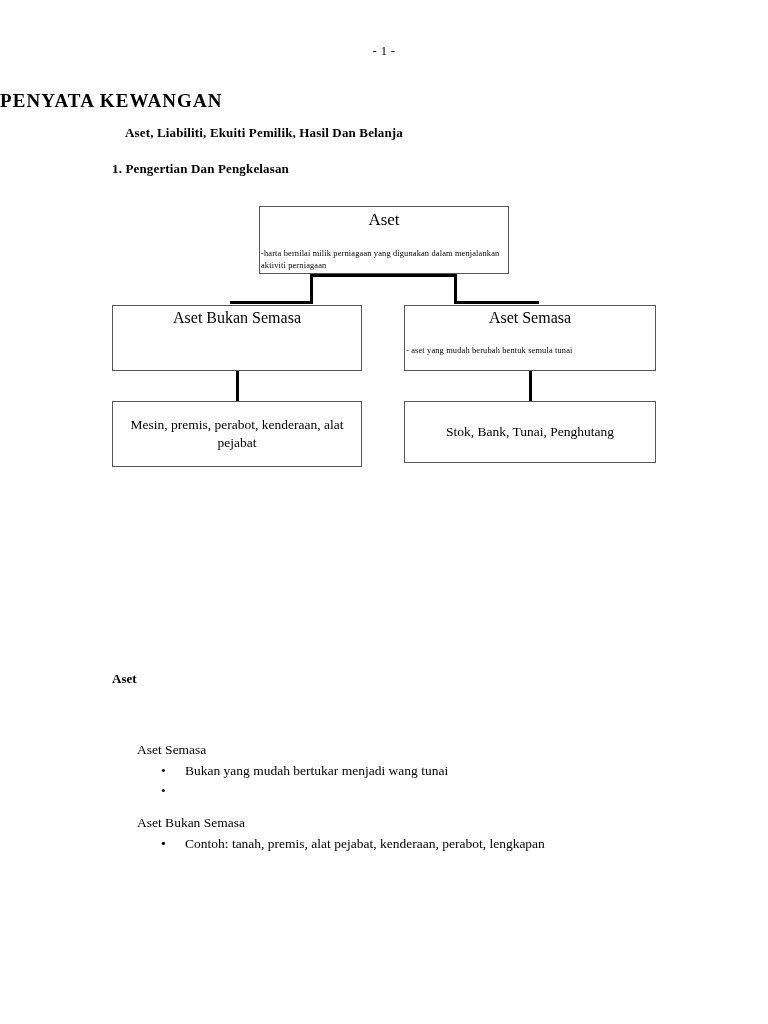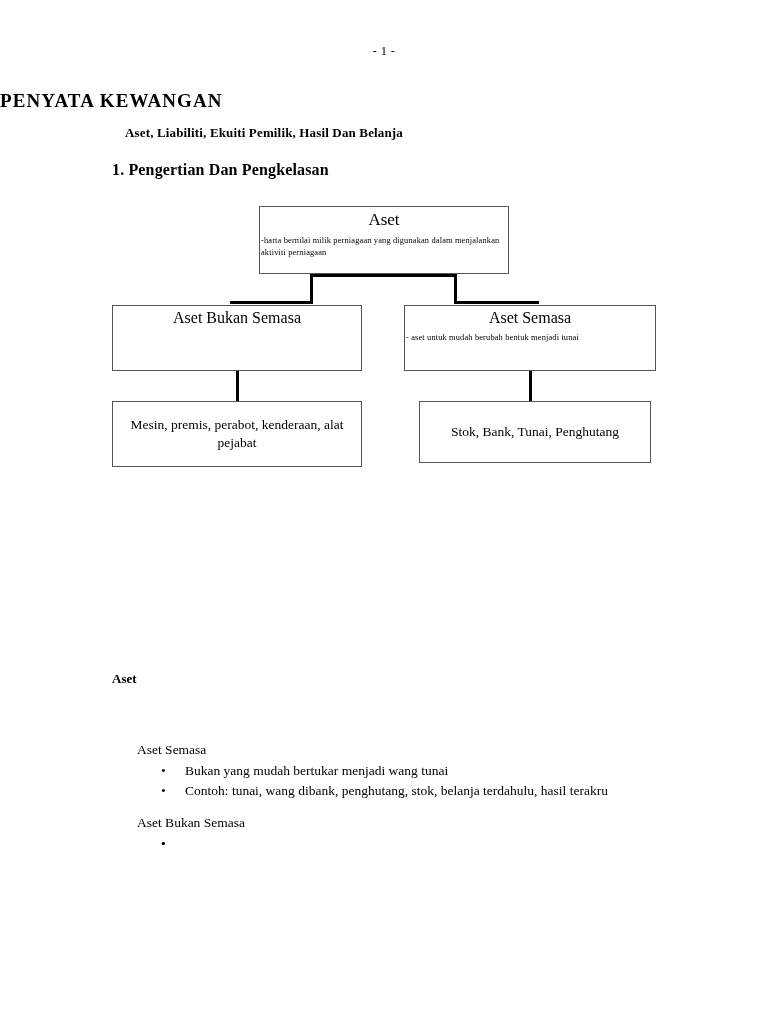--- a/index.html
+++ b/index.html
@@ -48,21 +48,21 @@
     left: 112px;
     font-size: 13px;
     font-weight: bold;
     letter-spacing: 0.15px;
     margin-left: 13px;
   }
   .section-heading {
     position: absolute;
     top: 161px;
     left: 112px;
-    font-size: 16px;
+    font-size: 13px;
     font-weight: bold;
     letter-spacing: 0.15px;
   }
 
   
   .diagram {
     position: absolute;
     top: 0;
     left: 0;
     width: 768px;
@@ -83,36 +83,36 @@
   }
   .node-title.small {
     font-size: 16px;
   }
   .node-desc {
     font-size: 8.4px;
     font-family: "Liberation Serif", "DejaVu Serif", serif;
     line-height: 1.45;
     letter-spacing: 0.15px;
     padding-left: 1px;
-    margin-top: 5px;
+    margin-top: 18px;
   }
   .node-leaf-text {
     text-align: center;
     font-size: 13.5px;
     line-height: 1.35;
   }
 
   
   #node-root      { left: 259px; top: 206px; width: 250px; height: 68px; }
   #node-noncurrent{ left: 112px; top: 305px; width: 250px; height: 66px; }
   #node-current   { left: 404px; top: 305px; width: 252px; height: 66px; }
   #node-noncurrent-examples { left: 112px; top: 401px; width: 250px; height: 66px;
                               display: flex; align-items: center; justify-content: center; }
-  #node-current-examples    { left: 404px; top: 401px; width: 232px; height: 62px;
-                              display: flex; align-items: center; justify-content: center; margin-left: 15px; }
+  #node-current-examples    { left: 404px; top: 401px; width: 252px; height: 62px;
+                              display: flex; align-items: center; justify-content: center; }
 
   
   .conn {
     position: absolute;
     background: #000000;
   }
   
   #conn-root-bar      { left: 310px; top: 274px; width: 147px; height: 3px; }
   
   #conn-drop-left     { left: 310px; top: 274px; width: 3px; height: 29px; }
@@ -187,21 +187,21 @@
       <div class="node-title">Aset</div>
       <div class="node-desc">-harta bernilai milik perniagaan yang digunakan dalam menjalankan aktiviti perniagaan</div>
     </div>
 
     <div class="node" id="node-noncurrent">
       <div class="node-title small">Aset Bukan Semasa</div>
     </div>
 
     <div class="node" id="node-current">
       <div class="node-title small">Aset Semasa</div>
-      <div class="node-desc">- aset untuk mudah berubah bentuk menjadi tunai</div>
+      <div class="node-desc">- aset yang mudah berubah bentuk semula tunai</div>
     </div>
 
     <div class="node" id="node-noncurrent-examples">
       <div class="node-leaf-text">Mesin, premis, perabot, kenderaan, alat pejabat</div>
     </div>
 
     <div class="node" id="node-current-examples">
       <div class="node-leaf-text">Stok, Bank, Tunai, Penghutang</div>
     </div>
 
@@ -211,30 +211,30 @@
 
   <div class="group" id="group-current">
     <div class="group-title">Aset Semasa</div>
     <ul class="bullets">
       <li>
         <span class="dot">•</span>
         <span>Bukan yang mudah bertukar menjadi wang tunai</span>
       </li>
       <li>
         <span class="dot">•</span>
-        <span>Contoh: tunai, wang dibank, penghutang, stok, belanja terdahulu, hasil terakru</span>
       </li>
     </ul>
   </div>
 
   <div class="group" id="group-noncurrent">
     <div class="group-title">Aset Bukan Semasa</div>
     <ul class="bullets">
       <li>
         <span class="dot">•</span>
       </li>
       <li>
         <span class="dot">•</span>
+        <span>Contoh: tanah, premis, alat pejabat, kenderaan, perabot, lengkapan</span>
       </li>
     </ul>
   </div>
 
 </div>
 
 </body></html>

